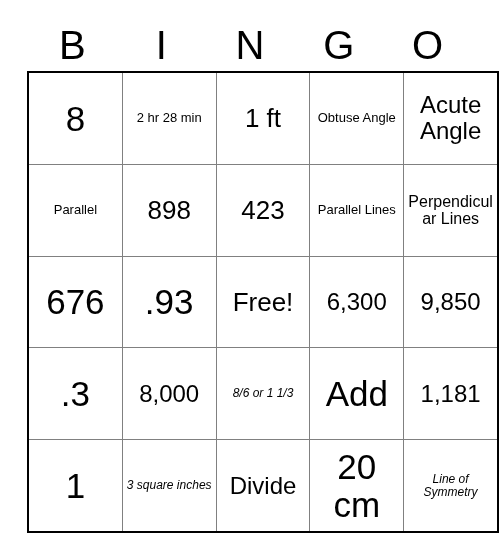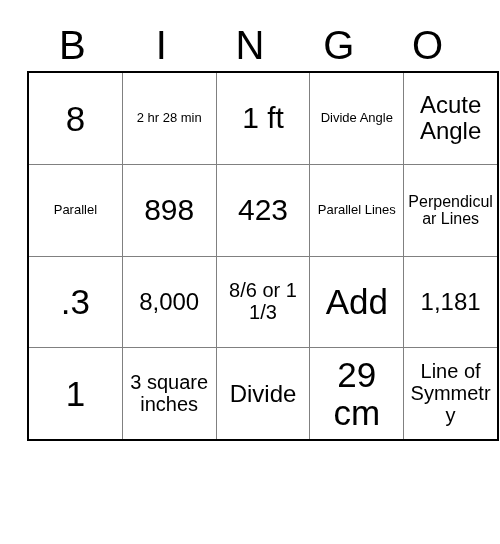--- a/index.html
+++ b/index.html
@@ -57,24 +57,24 @@
     overflow: hidden;
   }
   
   #grid {
     outline: 2px solid #000000;
     outline-offset: -1px;
   }
 
   
   .fs-xl  { font-size: 35px; }
-  .fs-lg  { font-size: 30px; }
+  .fs-lg  { font-size: 26px; }
   .fs-md  { font-size: 24px; margin-top: 13px; }
   .fs-sm  { font-size: 13px; }
-  .fs-xs  { font-size: 20px; }
+  .fs-xs  { font-size: 12px; font-style: italic; }
   .fs-xxs { font-size: 16px; }
 </style>
 </head>
 <body>
 
 <div id="card">
 
   <div id="header">
     <div class="header-cell">B</div>
     <div class="header-cell">I</div>
@@ -82,40 +82,47 @@
     <div class="header-cell">G</div>
     <div class="header-cell">O</div>
   </div>
 
   <table id="grid">
     <tbody>
       <tr>
         <td class="fs-xl">8</td>
         <td class="fs-sm">2 hr 28 min</td>
         <td class="fs-lg">1 ft</td>
-        <td class="fs-sm">Divide Angle</td>
+        <td class="fs-sm">Obtuse Angle</td>
         <td class="fs-md">Acute Angle</td>
       </tr>
       <tr>
         <td class="fs-sm">Parallel</td>
         <td class="fs-lg">898</td>
         <td class="fs-lg">423</td>
         <td class="fs-sm">Parallel Lines</td>
         <td class="fs-xxs">Perpendicular Lines</td>
+      </tr>
+      <tr>
+        <td class="fs-xl">676</td>
+        <td class="fs-xl">.93</td>
+        <td class="fs-lg">Free!</td>
+        <td class="fs-md">6,300</td>
+        <td class="fs-md">9,850</td>
       </tr>
       <tr>
         <td class="fs-xl">.3</td>
         <td class="fs-md">8,000</td>
         <td class="fs-xs">8/6 or 1 1/3</td>
         <td class="fs-xl">Add</td>
         <td class="fs-md">1,181</td>
       </tr>
       <tr>
         <td class="fs-xl">1</td>
         <td class="fs-xs">3 square inches</td>
         <td class="fs-md">Divide</td>
-        <td class="fs-xl">29 cm</td>
+        <td class="fs-xl">20 cm</td>
         <td class="fs-xs">Line of Symmetry</td>
       </tr>
     </tbody>
   </table>
 
 </div>
 
 </body></html>

